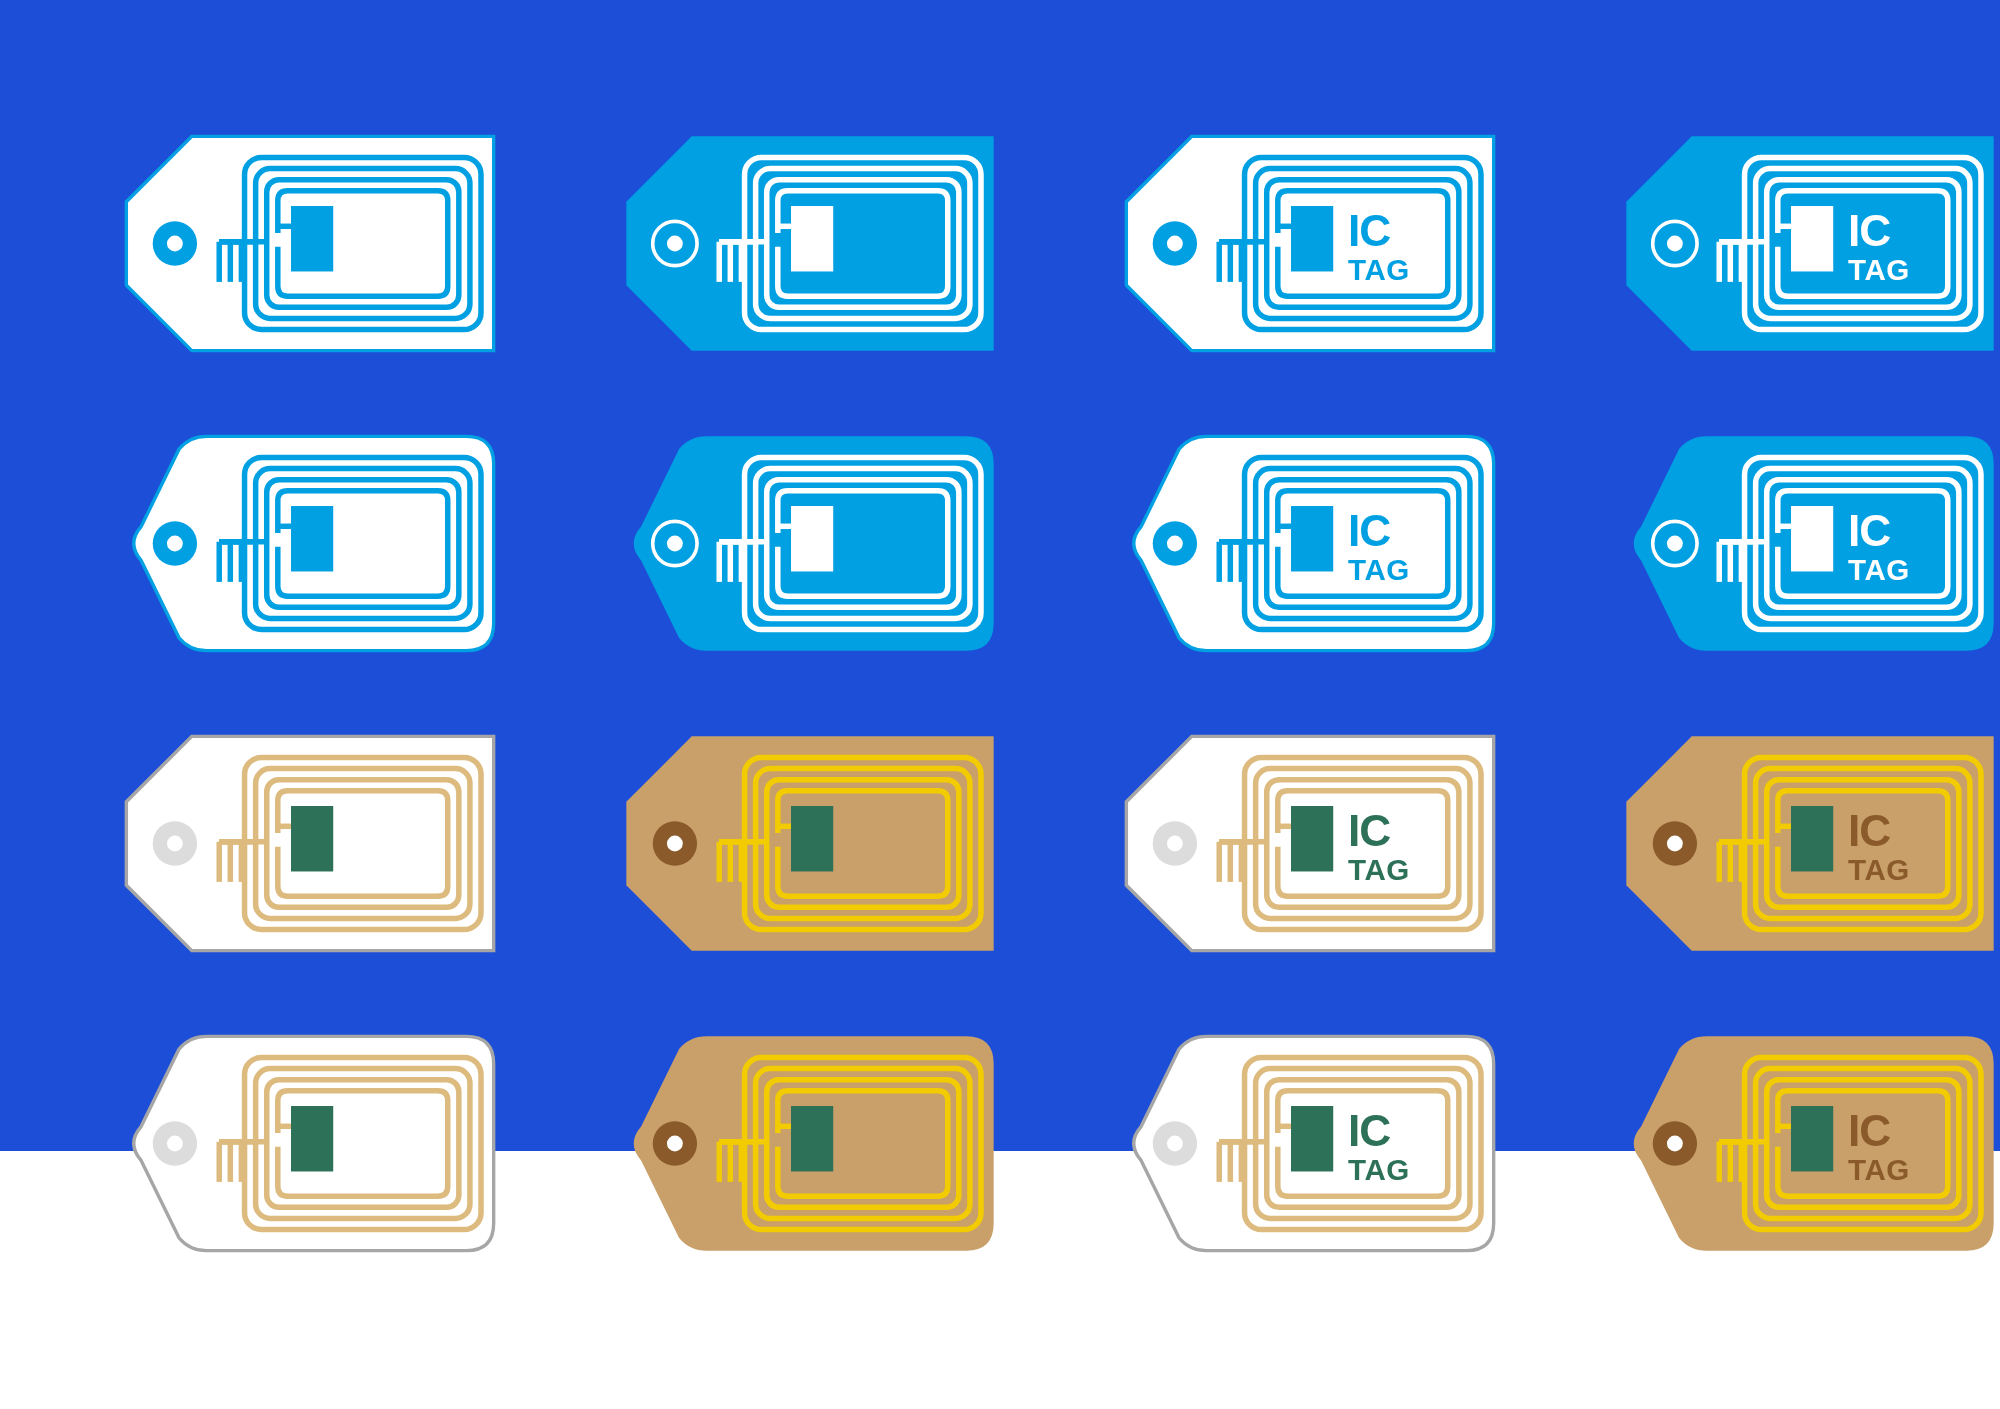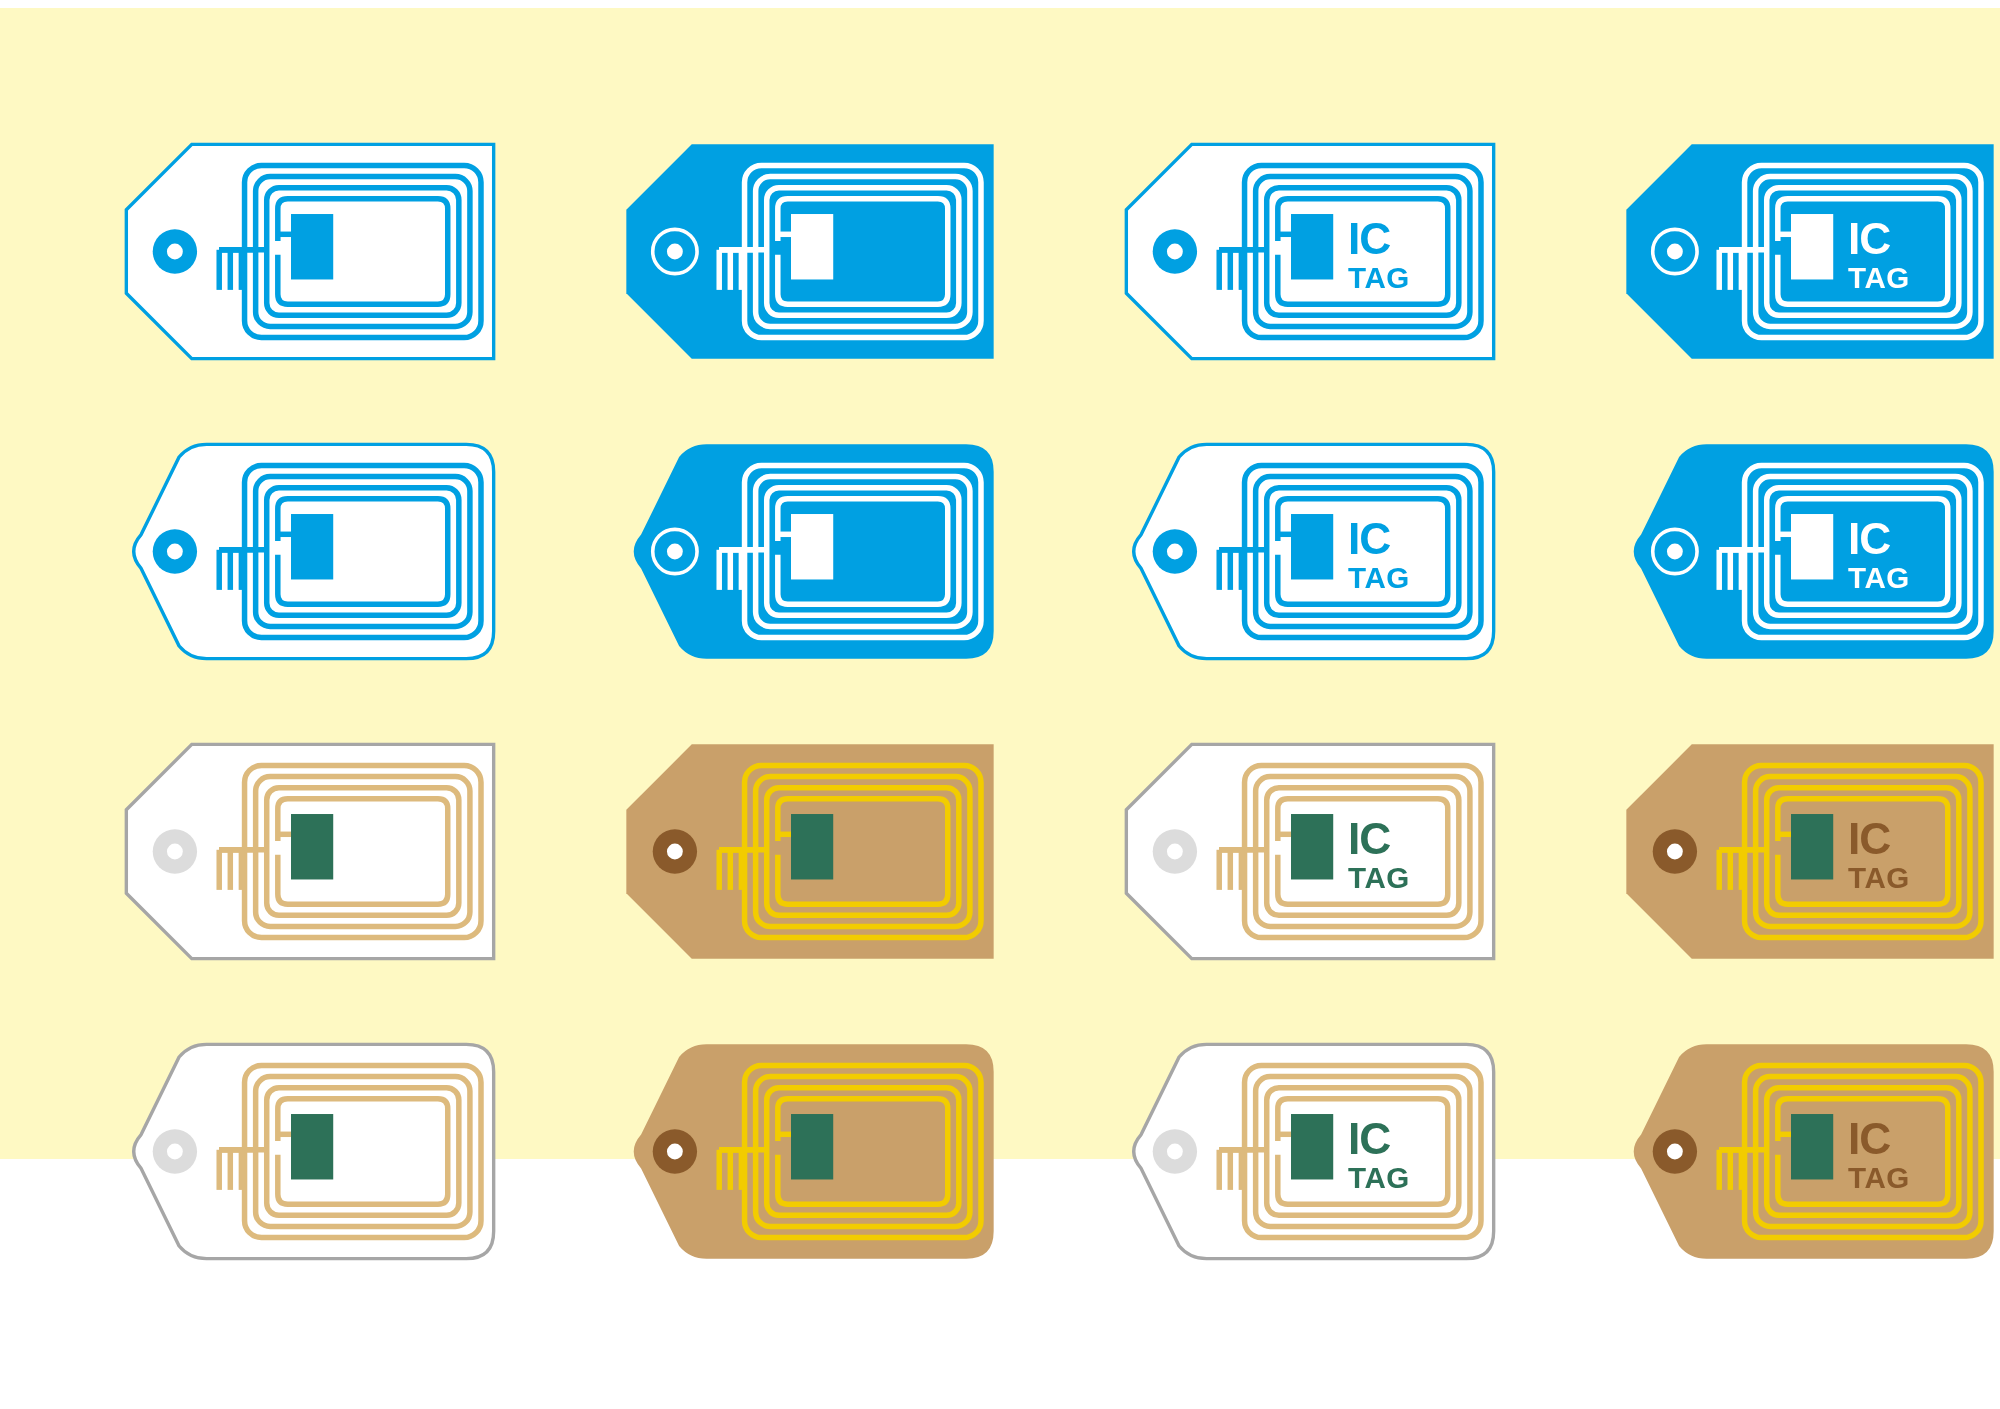--- a/index.html
+++ b/index.html
@@ -6,22 +6,21 @@
   html,body{margin:0;padding:0;}
   body{
     width:2000px;height:1409px;
     background:#ffffff;
     font-family:"Liberation Sans", sans-serif;
     overflow:hidden;
   }
   #sheet{
     position:relative;
     width:2000px;height:1151px;
-    background:#fef9c3;
-    margin-top:8px;
+    background:#1d4ed8;
   }
   .grid{
     position:absolute;
     left:0;top:0;
     width:2000px;height:1409px;
     display:grid;
     grid-template-columns:repeat(4,500px);
     grid-template-rows:repeat(4,300px);
     align-content:start;
     justify-content:start;

